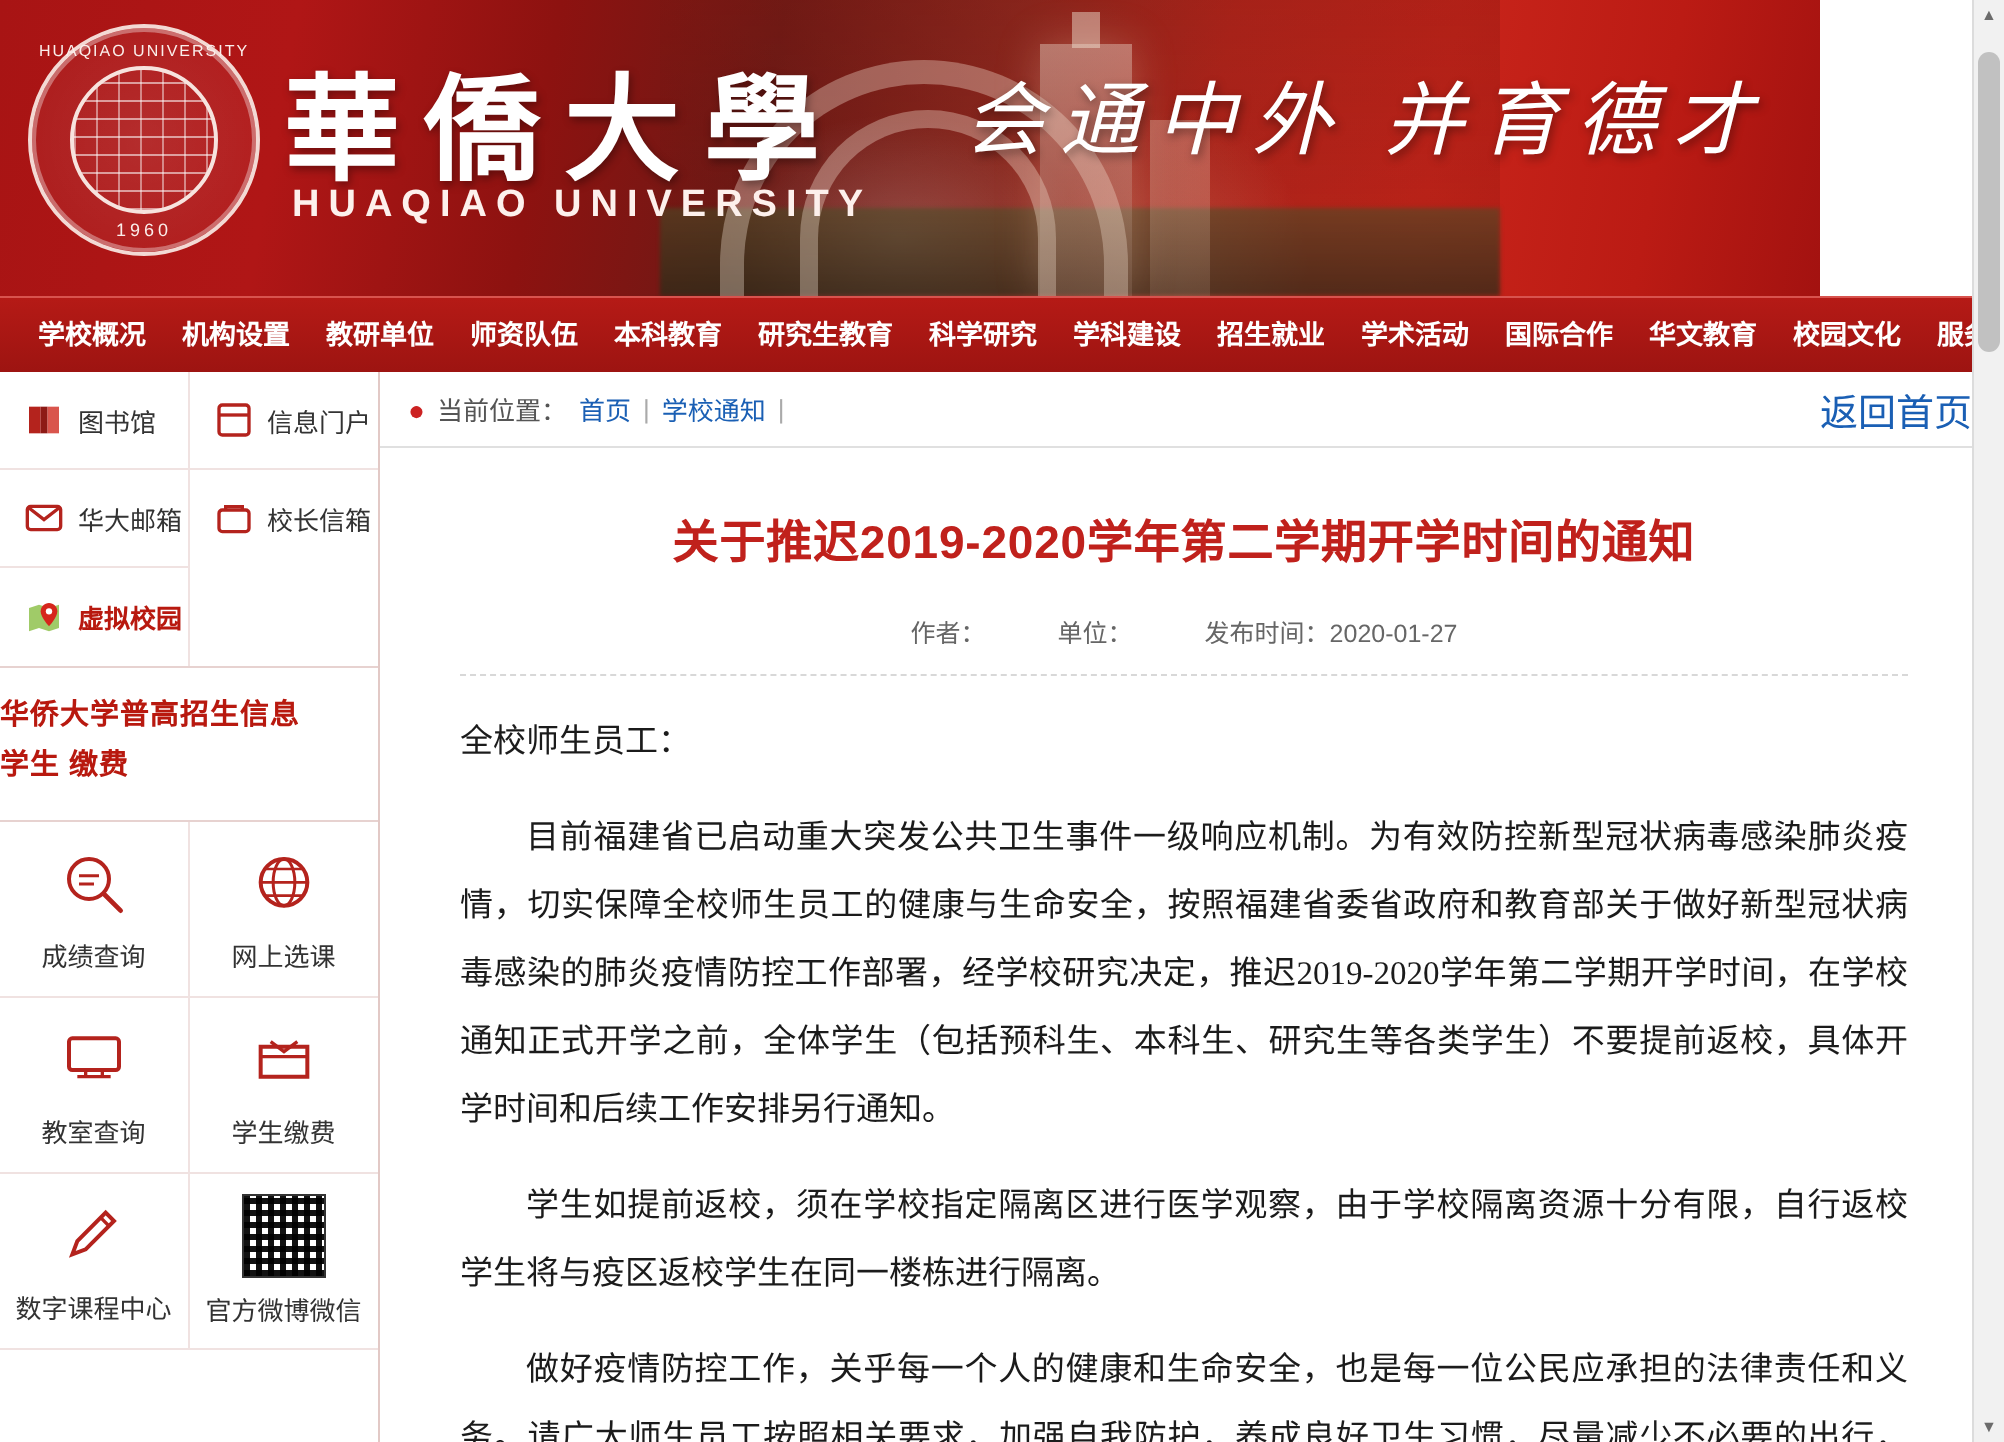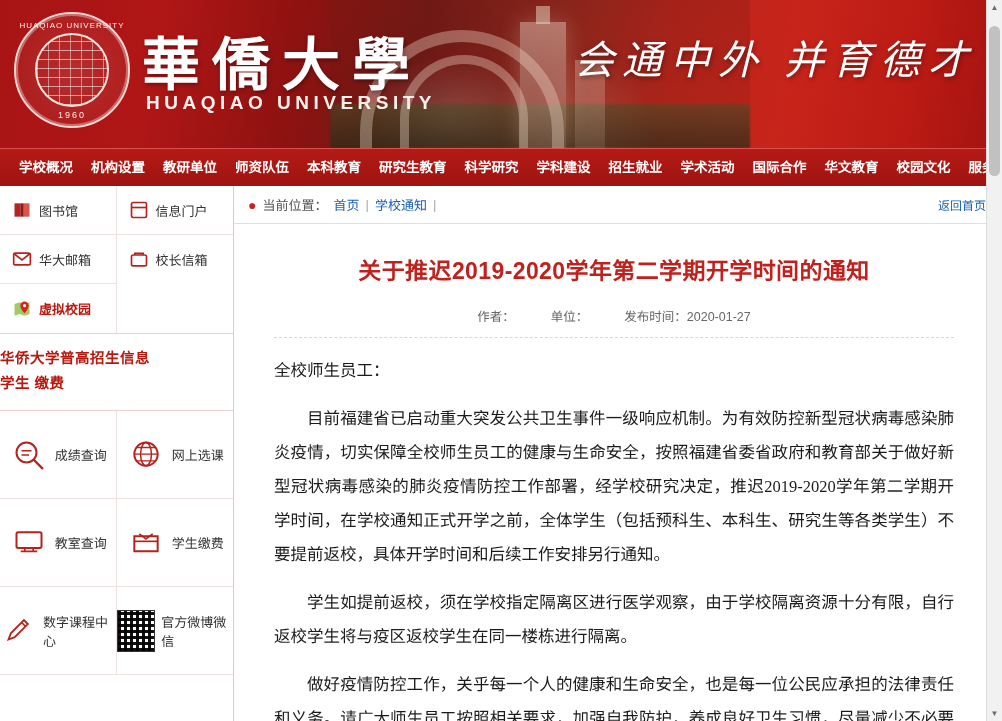--- a/index.html
+++ b/index.html
@@ -12,21 +12,21 @@
     position: relative;
     width: 1002px;
     height: 721px;
     overflow: hidden;
     background: #fff;
   }
 
   
   .banner {
     position: relative;
-    width: 1002px;
+    width: 910px;
     height: 148px;
     background: linear-gradient(100deg, #a81414 0%, #b01616 16%, #8d1210 30%, #6d1a16 42%, #8f2a20 55%, #b8261c 66%, #c8241a 78%, #bb1b14 90%, #a31210 100%);
     overflow: hidden;
   }
   
   .banner-photo {
     position: absolute;
     left: 330px; top: 0;
     width: 420px; height: 148px;
     background:
@@ -153,21 +153,21 @@
   .body-wrap {
     position: relative;
     display: flex;
     width: 1002px;
     height: 535px;
     background: #fff;
   }
 
   
   .sidebar {
-    width: 234px;
+    width: 190px;
     box-sizing: border-box;
     border-right: 1px solid #e2c9c6;
     background: #fff;
   }
   .quick-grid {
     display: grid;
     grid-template-columns: 1fr 1fr;
     border-bottom: 1px solid #e7d2d0;
   }
   .quick-cell {
@@ -200,20 +200,21 @@
     letter-spacing: .5px;
   }
 
   .serv-grid {
     display: grid;
     grid-template-columns: 1fr 1fr;
   }
   .serv-cell {
     height: 88px;
     display: flex;
+    flex-direction: column;
     align-items: center;
     justify-content: center;
     gap: 6px;
     border-bottom: 1px solid #f0e2e1;
     cursor: pointer;
     box-sizing: border-box;
   }
   .serv-cell:nth-child(odd) { border-right: 1px solid #f0e2e1; }
   .serv-label { font-size: 13px; color: #333; }
   .serv-icon { width: 40px; height: 40px; }
@@ -240,21 +241,21 @@
     display: flex;
     align-items: center;
     padding: 0 16px 0 14px;
     box-sizing: border-box;
     font-size: 13px;
     color: #555;
   }
   .crumb-pin { color: #c22; margin-right: 6px; font-size: 14px; }
   .crumb-link { color: #1a5fb4; margin: 0 6px; cursor: pointer; }
   .crumb-sep { color: #aaa; }
-  .crumb-back { margin-left: auto; color: #1a5fb4; font-size: 12px; cursor: pointer; }
+  .crumb-back { margin-left: auto; color: #1a5fb4; font-size: 19px; cursor: pointer; }
 
   .article {
     padding: 22px 48px 0 40px;
   }
   .article h1 {
     margin: 6px 0 0;
     text-align: center;
     color: #c0211c;
     font-size: 23px;
     font-weight: bold;

